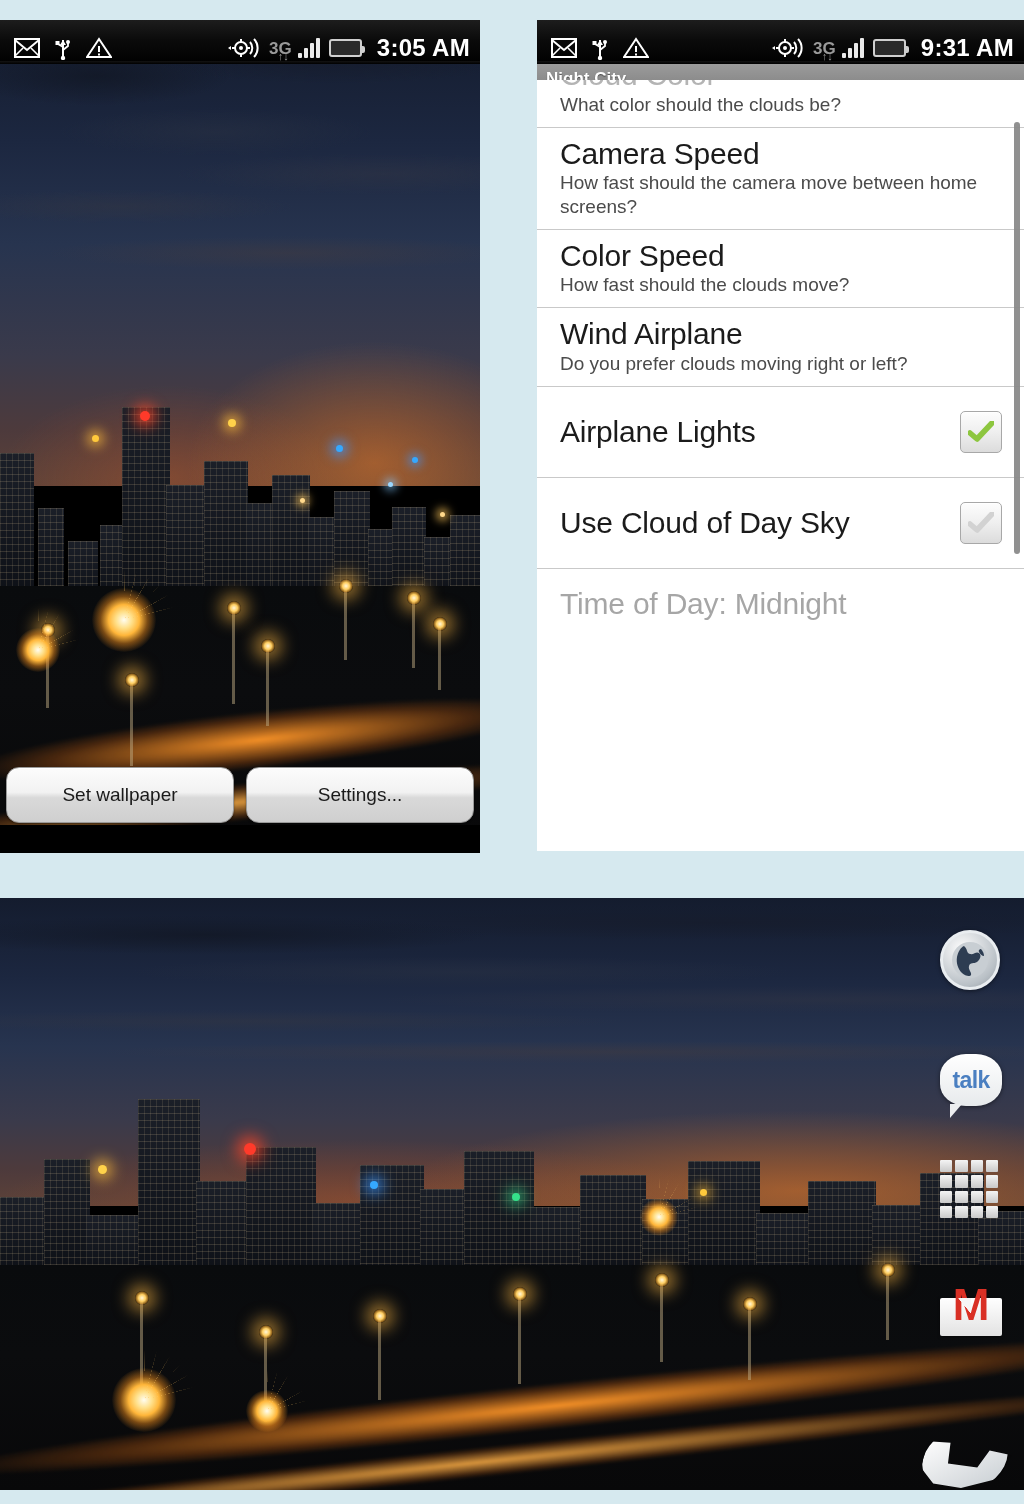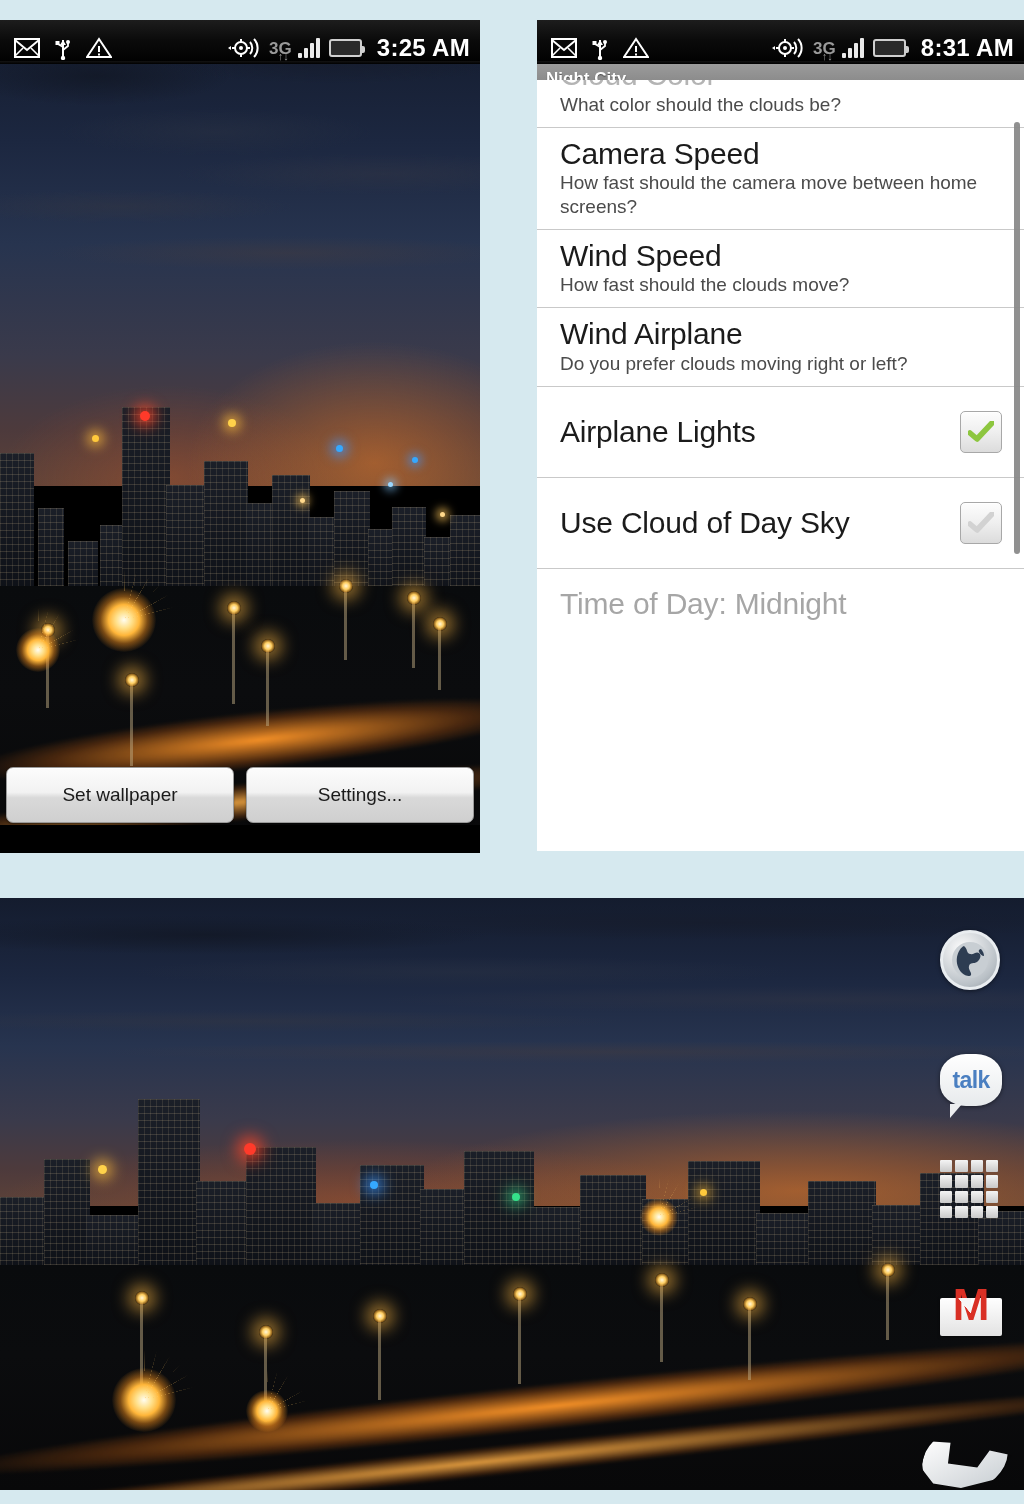--- a/index.html
+++ b/index.html
@@ -131,21 +131,21 @@
     -webkit-mask-image:radial-gradient(circle, #000 12%, transparent 62%);
   }
   .citylight{position:absolute;border-radius:50%;}
 
   
   .preview-buttons{
     position:absolute;left:0;right:0;bottom:30px;
     display:flex;gap:12px;padding:0 6px;box-sizing:border-box;
   }
   .btn{
-    flex:1;height:54px;border-radius:7px;
+    flex:1;height:54px;border-radius:13px;
     background:linear-gradient(to bottom,#fcfcfc 0%,#f2f2f2 45%,#d9d9d9 55%,#cfcfcf 100%);
     border:1px solid #9a9a9a;
     box-shadow:0 1px 2px rgba(0,0,0,.45), inset 0 1px 0 #fff;
     display:flex;align-items:center;justify-content:center;
     color:#1a1a1a;font-size:19px;
   }
   .blackbar{position:absolute;left:0;bottom:0;width:100%;height:28px;background:#000;}
 
   
   #panel-settings{left:537px;top:20px;width:487px;height:831px;background:#fff;}
@@ -362,21 +362,21 @@
         <span>3G</span>
         <span class="arrows" style="margin-left:-14px;margin-top:16px;">↑↓</span>
       </span>
       <span class="bars">
           <i></i>
           <i></i>
           <i></i>
           <i></i>
         </span>
       <span class="battery"><span class="fill"></span></span>
-      <span class="sb-time">3:25 AM</span>
+      <span class="sb-time">3:05 AM</span>
     </div>
     <div class="statusbar-sheen"></div>
   </div>
 </div>
 
 <div class="panel" id="panel-settings">
 
   <div class="statusbar">
     <div class="sb-left">
       <span>
@@ -420,21 +420,21 @@
         <span>3G</span>
         <span class="arrows" style="margin-left:-14px;margin-top:16px;">↑↓</span>
       </span>
       <span class="bars">
           <i></i>
           <i></i>
           <i></i>
           <i></i>
         </span>
       <span class="battery"><span class="fill"></span></span>
-      <span class="sb-time">8:31 AM</span>
+      <span class="sb-time">9:31 AM</span>
     </div>
     <div class="statusbar-sheen"></div>
   </div>
 
   <div class="titlebar">
     <span>Night City</span>
   </div>
 
   <div class="list">
 
@@ -448,21 +448,21 @@
     <div class="row">
       <div class="texts">
         <div class="ttl">Camera Speed</div>
         <div class="sub">How fast should the camera move between home screens?</div>
       </div>
     </div>
 
 
     <div class="row">
       <div class="texts">
-        <div class="ttl">Wind Speed</div>
+        <div class="ttl">Color Speed</div>
         <div class="sub">How fast should the clouds move?</div>
       </div>
     </div>
 
     <div class="row">
       <div class="texts">
         <div class="ttl">Wind Airplane</div>
         <div class="sub">Do you prefer clouds moving right or left?</div>
       </div>
     </div>

